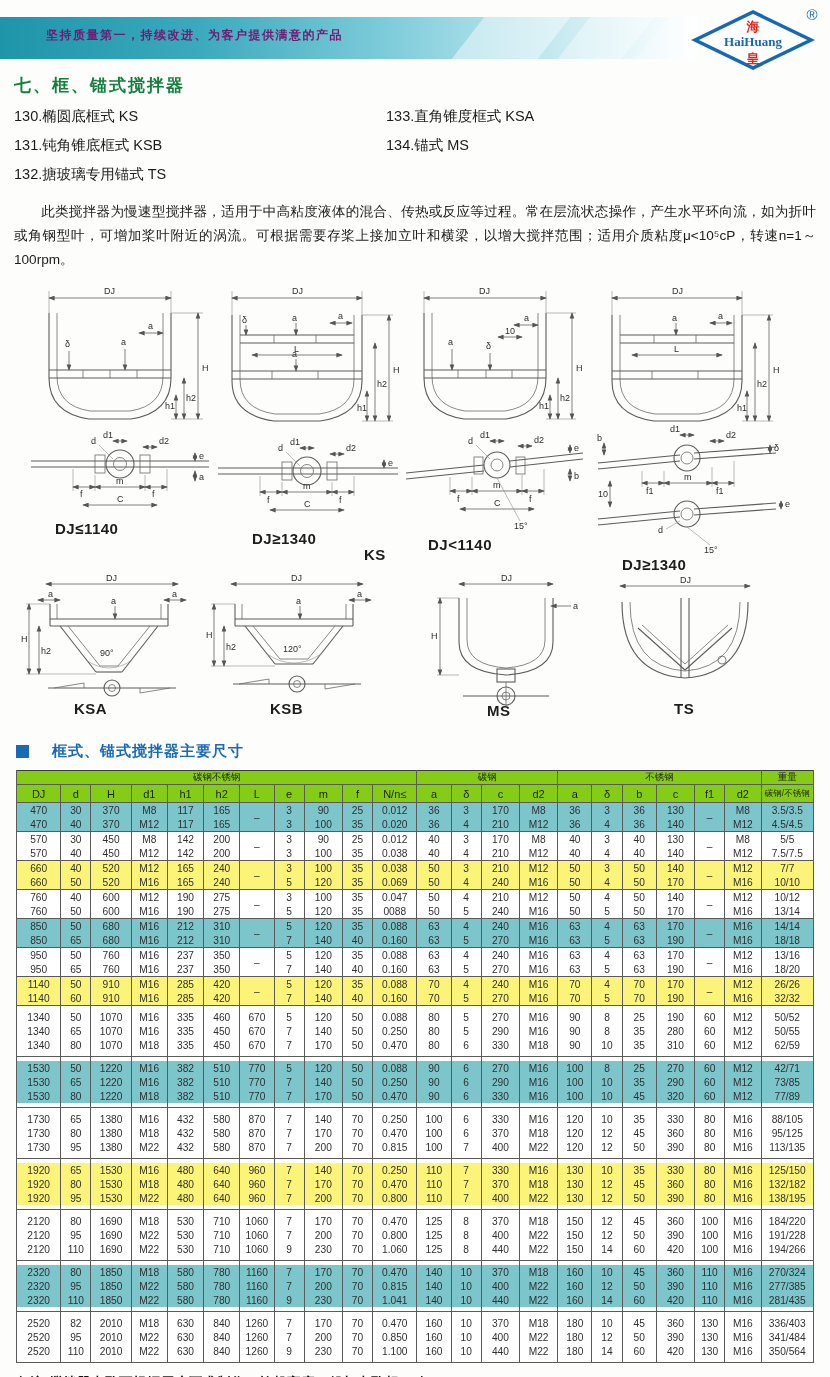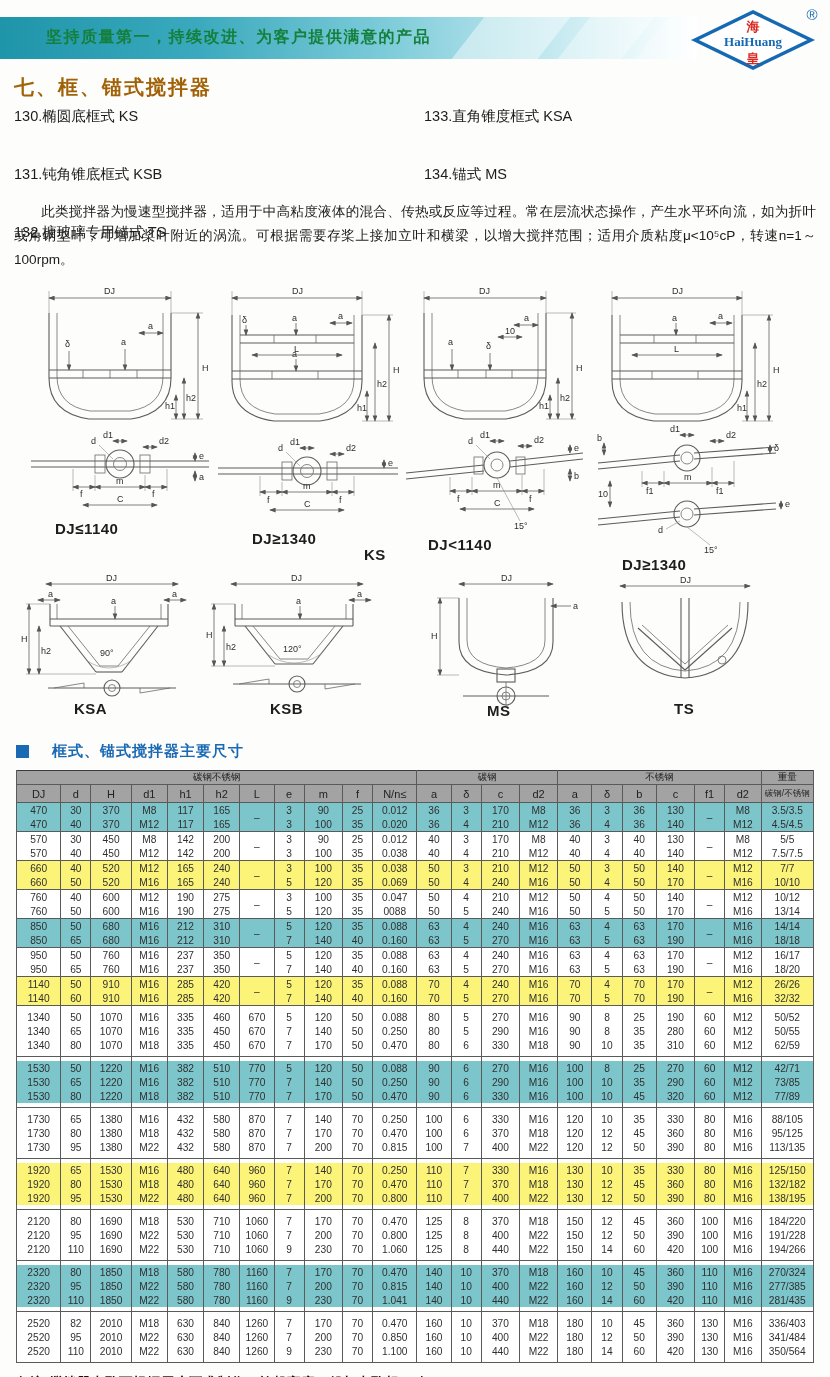--- a/index.html
+++ b/index.html
@@ -5,46 +5,46 @@
   html,body{margin:0;padding:0;background:#e8e8e8;}
   #page{position:relative;width:830px;height:1377px;background:#fdfdfc;overflow:hidden;
         font-family:"Liberation Sans","DejaVu Sans",sans-serif;color:#222;}
   
   .banner{position:absolute;left:0;top:17px;width:697px;height:42px;
     background:linear-gradient(90deg,#1f95aa 0%,#3aa9bd 28%,#7ccbd9 55%,#b7e4ec 75%,#eaf8fb 92%,#fff 100%);}
   .streak{position:absolute;top:17px;height:42px;background:rgba(255,255,255,.55);transform:skewX(-38deg);}
   .s1{left:468px;width:86px;opacity:.8;}
   .s2{left:574px;width:64px;opacity:.65;}
   .s3{left:652px;width:46px;opacity:.5;}
-  .slogan{position:absolute;left:46px;top:27px;font-size:16px;font-weight:bold;color:#15803d;letter-spacing:1.5px;}
+  .slogan{position:absolute;left:46px;top:27px;font-size:12px;font-weight:bold;color:#701a75;letter-spacing:1.5px;}
   .logo{position:absolute;left:690px;top:3px;}
   
-  .sec-title{position:absolute;left:14px;top:74px;font-size:20px;font-weight:bold;color:#a16207;letter-spacing:2px;}
+  .sec-title{position:absolute;left:14px;top:74px;font-size:17px;font-weight:bold;color:#15803d;letter-spacing:2px;}
   .plist{position:absolute;left:14px;top:106px;width:790px;display:grid;
-         grid-template-columns:372px 1fr;row-gap:9px;font-size:14.5px;color:#1c1c1c;line-height:20px;gap:38px;}
+         grid-template-columns:372px 1fr;row-gap:9px;font-size:14.5px;color:#1c1c1c;line-height:20px;}
   .desc{position:absolute;left:14px;top:200px;width:802px;font-size:13.6px;line-height:1.78;
         color:#1c1c1c;text-indent:2em;text-align:justify;}
   
   #figs{position:absolute;left:0;top:272px;width:830px;height:468px;}
   .fig{position:absolute;}
   .fig .ln{stroke:#5c5c5c;fill:none;stroke-width:1.1;}
   .fig .ln2{stroke:#6a6a6a;fill:none;stroke-width:.8;}
   .fig .dim{stroke:#5f5f5f;fill:none;stroke-width:.8;}
   .fig .ext{stroke:#8d8d8d;fill:none;stroke-width:.6;}
   .fig text{fill:#2e2e2e;font-size:9px;}
   .figcap{position:absolute;font-weight:bold;font-size:15px;color:#1d1d1d;letter-spacing:.5px;}
   
   .tbl-title{position:absolute;left:16px;top:742px;display:flex;align-items:center;
              font-size:15px;font-weight:bold;color:#1a69b4;letter-spacing:1px;gap:16px;}
   .tbl-title .sq{width:13px;height:13px;background:#1a69b4;margin-right:7px;}
   #dims-table{position:absolute;left:16px;top:770px;width:798px;border-collapse:collapse;
               table-layout:fixed;border:1.4px solid #3c3c3c;}
   #dims-table th,#dims-table td{border-left:1px solid #5a5a5a;border-right:1px solid #5a5a5a;
               text-align:center;padding:0;overflow:hidden;white-space:nowrap;}
-  #dims-table thead th{border-bottom:1px solid #5a5a5a;background:#a3a3a3;color:#222;}
+  #dims-table thead th{border-bottom:1px solid #5a5a5a;background:#84cc16;color:#222;}
   #dims-table thead tr.grp th{font-size:9.5px;font-weight:400;height:13px;}
   #dims-table thead tr.cols th{font-size:11px;font-weight:400;height:17px;}
   #dims-table thead tr.cols th.small{font-size:8.5px;}
   #dims-table td{font-size:10.2px;height:14px;color:#303030;}
   #dims-table tbody{border-top:1px solid #5a5a5a;border-bottom:1px solid #5a5a5a;}
   tbody.cyan td{background:#7cc5cb;}
   tbody.yellow td{background:#fbf478;}
   tbody.plain td{background:#fff;}
   #dims-table tr.sp td{height:4px;background:#fff;}
   .note{position:absolute;left:16px;top:1350px;font-size:13.5px;font-weight:600;color:#111;letter-spacing:.5px;margin-top:24px;}
@@ -774,21 +774,21 @@
           <td>63</td>
           <td>4</td>
           <td>240</td>
           <td>M16</td>
           <td>63</td>
           <td>4</td>
           <td>63</td>
           <td>170</td>
           <td rowspan="2">–</td>
           <td>M12</td>
-          <td>16/17</td>
+          <td>13/16</td>
         </tr>
         <tr>
           <td>950</td>
           <td>65</td>
           <td>760</td>
           <td>M16</td>
           <td>237</td>
           <td>350</td>
           <td>7</td>
           <td>140</td>

